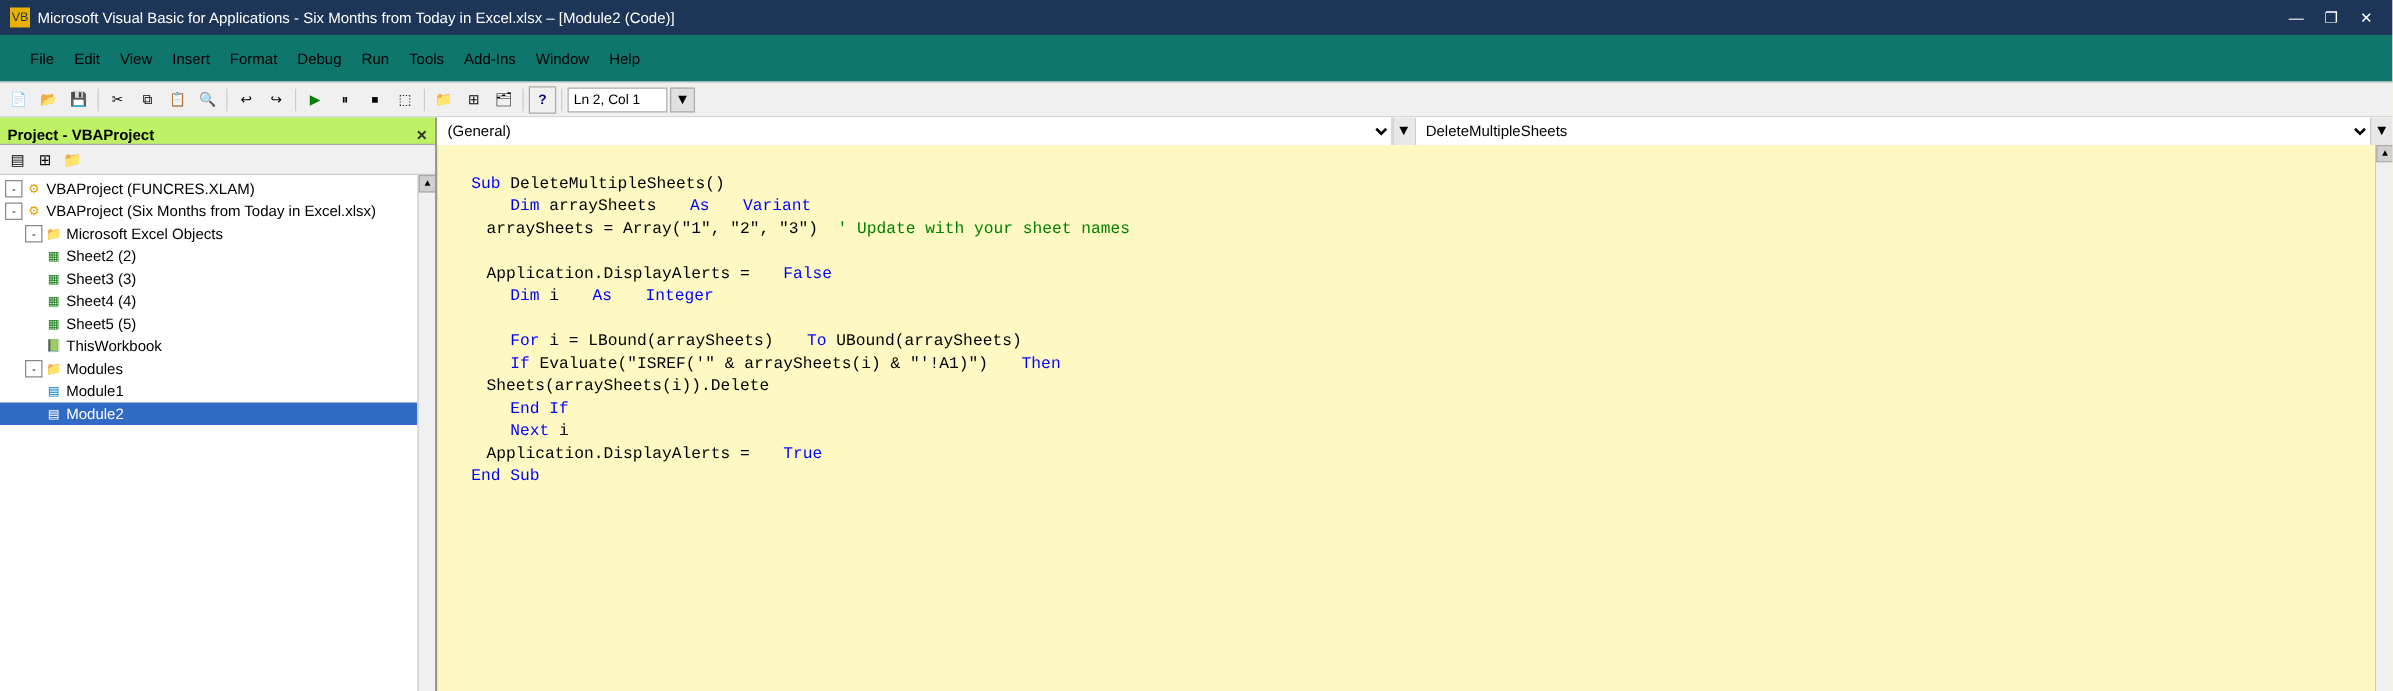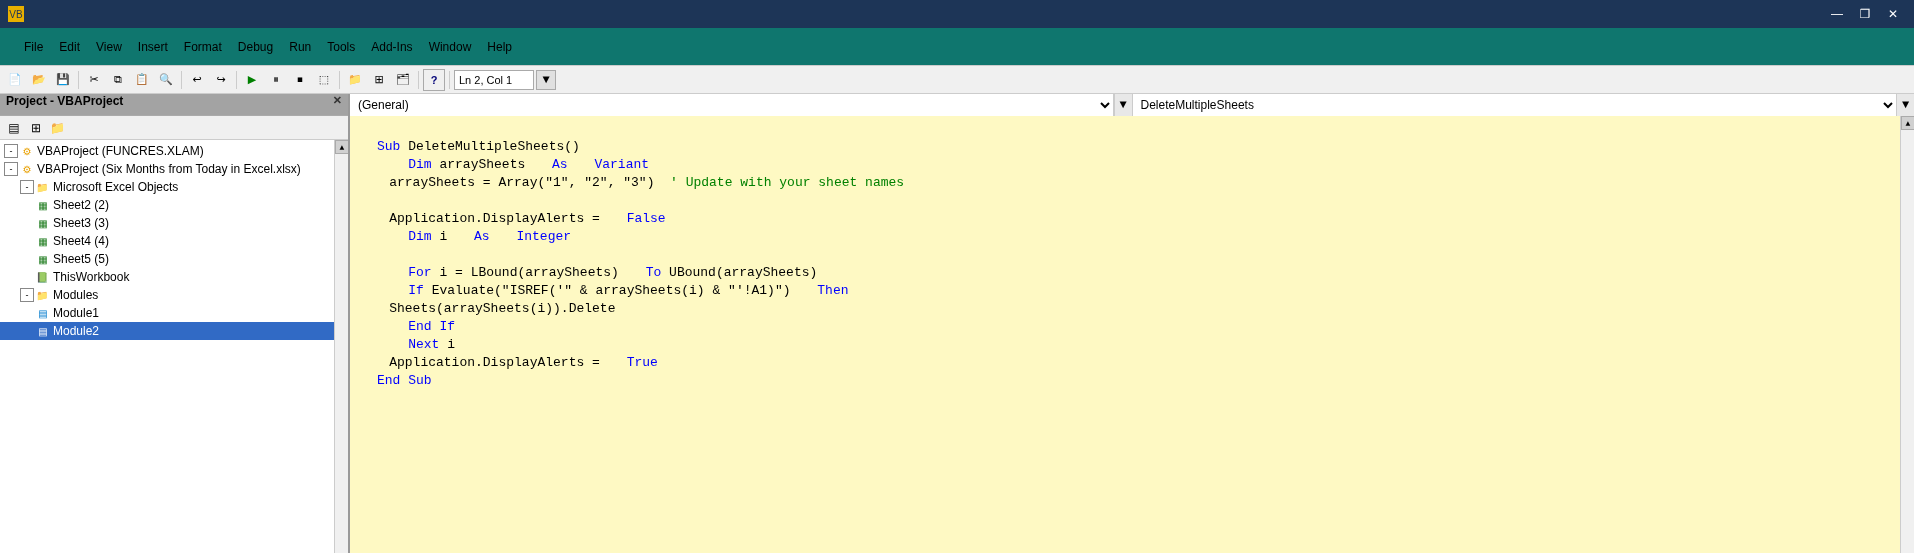--- a/index.html
+++ b/index.html
@@ -124,25 +124,25 @@
     
     .project-panel {
       width: 350px;
       min-width: 350px;
       background: #f0f0f0;
       border-right: 2px solid #999;
       display: flex;
       flex-direction: column;
     }
     .panel-title-bar {
-      background: #a3a3a3;
+      background: #bef264;
       border-bottom: 1px solid #aaa;
       height: 22px;
       display: flex;
-      align-items: flex-start;
+      align-items: flex-end;
       justify-content: space-between;
       padding: 0 6px;
       font-family: 'Segoe UI', sans-serif;
       font-size: 12px;
       font-weight: bold;
     }
     .panel-close-btn {
       cursor: pointer;
       font-size: 11px;
       color: #333;
@@ -294,20 +294,21 @@
       flex: 1;
       background: #f0f0f0;
     }
   </style>
 </head>
 <body>
 
 <div class="title-bar">
   <div class="title-bar-left">
     <div class="title-bar-icon">VB</div>
+    <span>Microsoft Visual Basic for Applications - Six Months from Today in Excel.xlsx – [Module2 (Code)]</span>
   </div>
   <div class="title-bar-controls">
     <button class="title-btn">—</button>
     <button class="title-btn">❐</button>
     <button class="title-btn close">✕</button>
   </div>
 </div>
 
 <div class="menu-bar">
   <div class="menu-item">File</div>

